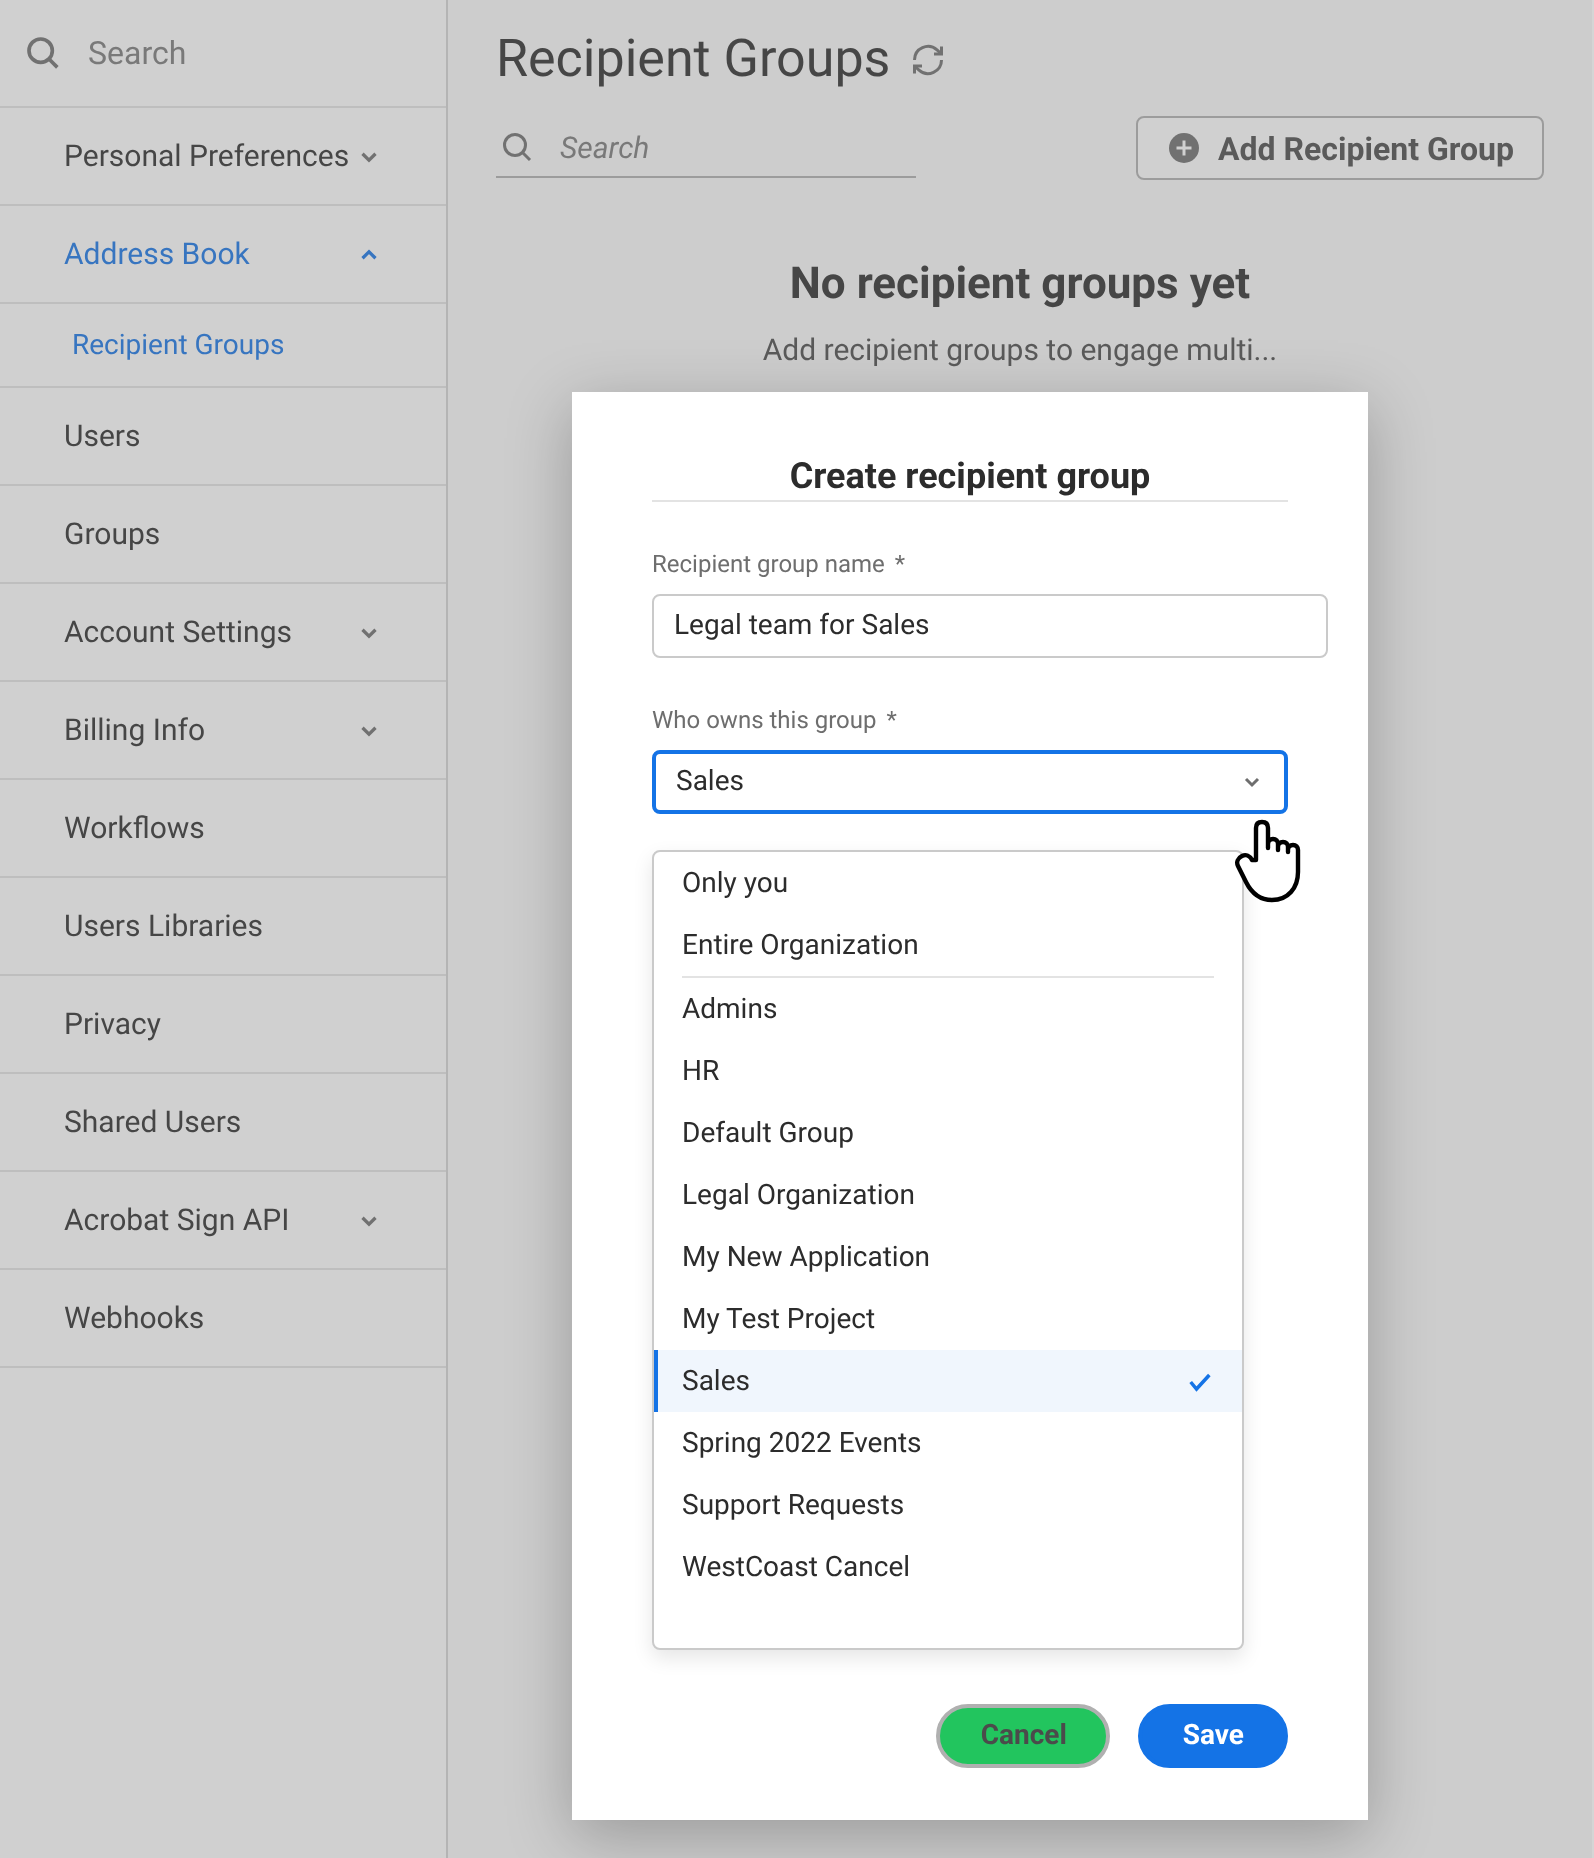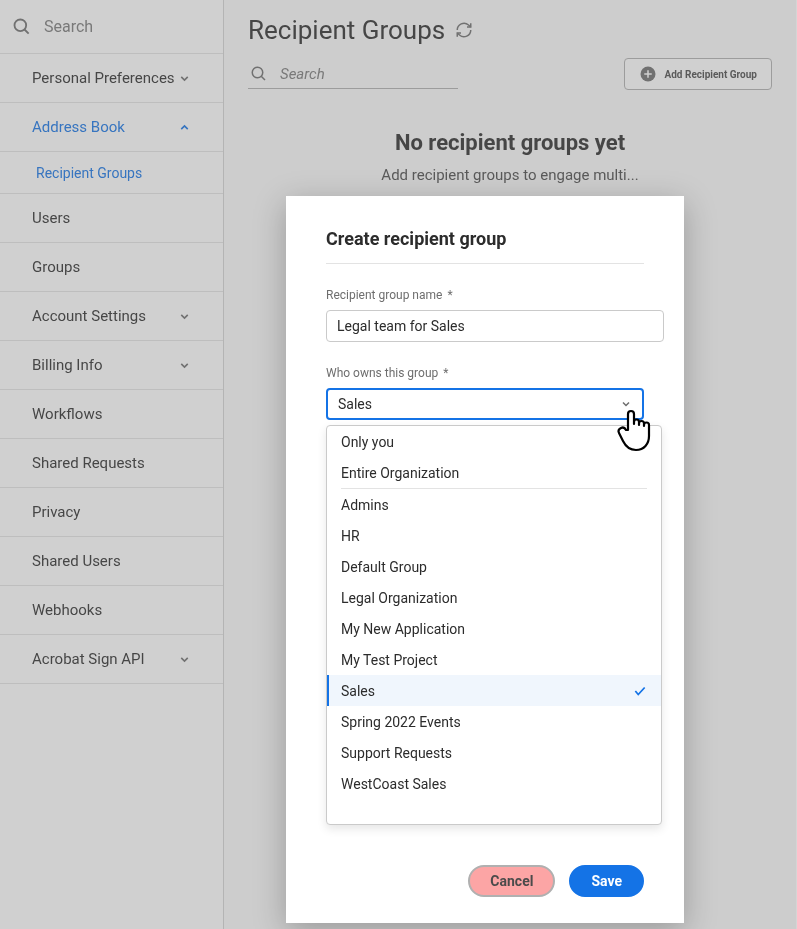--- a/index.html
+++ b/index.html
@@ -15,43 +15,43 @@
   .nav-item.active { color: #1473e6; }
   .nav-sub { display: flex; align-items: center; height: 42px; padding: 0 36px; font-size: 14px; color: #1473e6; border-bottom: 1px solid #e3e3e3; cursor: pointer; }
   .chev { width: 14px; height: 14px; display: inline-flex; align-items: center; justify-content: center; }
   .main { position: absolute; left: 224px; right: 0; top: 0; bottom: 0; background: #fafafa; padding: 0 24px; }
   .page-title { display: flex; align-items: center; gap: 10px; font-size: 26px; font-weight: 400; color: #2c2c2c; padding-top: 10px; }
   .title-row { height: 50px; display: flex; align-items: center; }
   .tool-row { display: flex; align-items: center; justify-content: space-between; margin-top: 8px; }
   .tool-search { display: flex; align-items: center; gap: 10px; border-bottom: 1px solid #b0b0b0; padding: 4px 2px; width: 210px; }
   .tool-search input { border: none; outline: none; background: transparent; font-size: 15px; font-style: italic; width: 100%; }
   .tool-search input::placeholder { color: #7a7a7a; font-style: italic; }
-  .add-btn { display: flex; align-items: center; gap: 8px; border: 1px solid #b0b0b0; background: #fff; border-radius: 4px; height: 32px; padding: 0 14px; font-size: 10px; font-weight: 700; color: #4b4b4b; cursor: pointer; }
+  .add-btn { display: flex; align-items: center; gap: 8px; border: 1px solid #b0b0b0; background: #fff; border-radius: 4px; height: 32px; padding: 0 14px; font-size: 16px; font-weight: 700; color: #4b4b4b; cursor: pointer; }
   .empty-state { text-align: center; margin-top: 40px; }
   .empty-state h2 { font-size: 22px; font-weight: 700; color: #2c2c2c; margin: 0 0 6px; }
   .empty-state p { font-size: 15px; color: #4b4b4b; margin: 11px; }
   .modal { position: absolute; left: 286px; top: 196px; width: 398px; background: #fff; z-index: 10; padding: 32px 40px 26px; box-shadow: 0 8px 30px rgba(0,0,0,0.25); }
-  .modal-title { font-size: 18px; font-weight: 700; color: #2c2c2c; padding-bottom: 14px; border-bottom: 1px solid #e3e3e3; margin: 0; }
+  .modal-title { font-size: 18px; font-weight: 700; color: #2c2c2c; padding-bottom: 1px; border-bottom: 1px solid #e3e3e3; margin: 0; text-align: center; }
   .form-group { margin-top: 24px; }
   .form-label { font-size: 12px; color: #6e6e6e; margin-bottom: 8px; display: block; }
   .form-label .req { color: #6e6e6e; margin-left: 2px; }
   .text-input { width: 338px; height: 32px; border: 1px solid #cacaca; border-radius: 4px; padding: 0 10px; font-size: 14px; color: #2c2c2c; outline: none; }
   .select-box { width: 318px; height: 32px; border: 2px solid #1473e6; border-radius: 4px; padding: 0 10px; font-size: 14px; color: #2c2c2c; display: flex; align-items: center; justify-content: space-between; cursor: pointer; background: #fff; }
   .cursor-hand { position: absolute; left: 614px; top: 408px; z-index: 30; pointer-events: none; }
-  .dropdown { position: absolute; left: 326px; top: 425px; width: 336px; height: 400px; background: #fff; border: 1px solid #cacaca; border-radius: 4px; z-index: 20; overflow-y: auto; box-shadow: 0 4px 10px rgba(0,0,0,0.1); }
+  .dropdown { position: absolute; left: 326px; top: 425px; width: 296px; height: 400px; background: #fff; border: 1px solid #cacaca; border-radius: 4px; z-index: 20; overflow-y: auto; box-shadow: 0 4px 10px rgba(0,0,0,0.1); }
   .dropdown::-webkit-scrollbar { width: 8px; }
   .dropdown::-webkit-scrollbar-track { background: #f0f0f0; }
   .dropdown::-webkit-scrollbar-thumb { background: #c0c0c0; border-radius: 4px; }
   .dd-opt { height: 31px; padding: 0 14px; display: flex; align-items: center; justify-content: space-between; font-size: 14px; color: #2c2c2c; cursor: pointer; }
   .dd-opt.selected { background: #f0f6fd; border-left: 2px solid #1473e6; padding-left: 12px; }
   .dd-divider { border-top: 1px solid #e3e3e3; margin: 0 14px; }
   .check { color: #1473e6; font-weight: bold; }
   .modal-footer { display: flex; justify-content: flex-end; gap: 14px; margin-top: 445px; }
   .btn { height: 32px; padding: 0 20px; border-radius: 16px; font-size: 14px; font-weight: 700; cursor: pointer; display: inline-flex; align-items: center; }
-  .btn-secondary { background: #fca5a5; border: 2px solid #b0b0b0; color: #4b4b4b; }
+  .btn-secondary { background: #22c55e; border: 2px solid #b0b0b0; color: #4b4b4b; }
   .btn-primary { background: #1473e6; border: 2px solid #1473e6; color: #fff; }
   svg { display: block; }
 </style>
 </head>
 <body>
 
 <div class="page-wrap">
 
   <aside class="sidebar">
     <div class="search-row">
@@ -100,38 +100,38 @@
           <span class="chev">
             <svg width="13" height="13" viewBox="0 0 24 24" fill="none" stroke="#6e6e6e" stroke-width="3">
               <polyline points="6 9 12 15 18 9" transform=""></polyline>
             </svg>
           </span>
         </div>
         <div class="nav-item">
           <span>Workflows</span>
         </div>
         <div class="nav-item">
-          <span>Shared Requests</span>
+          <span>Users Libraries</span>
         </div>
         <div class="nav-item">
           <span>Privacy</span>
         </div>
         <div class="nav-item">
           <span>Shared Users</span>
         </div>
         <div class="nav-item">
+          <span>Acrobat Sign API</span>
+          <span class="chev">
+            <svg width="13" height="13" viewBox="0 0 24 24" fill="none" stroke="#6e6e6e" stroke-width="3">
+              <polyline points="6 9 12 15 18 9" transform=""></polyline>
+            </svg>
+          </span>
+        </div>
+        <div class="nav-item">
           <span>Webhooks</span>
-        </div>
-        <div class="nav-item">
-          <span>Acrobat Sign API</span>
-          <span class="chev">
-            <svg width="13" height="13" viewBox="0 0 24 24" fill="none" stroke="#6e6e6e" stroke-width="3">
-              <polyline points="6 9 12 15 18 9" transform=""></polyline>
-            </svg>
-          </span>
         </div>
       </div>
   </aside>
 
   <main class="main">
     <div class="title-row">
       <h1 class="page-title">
         <span>Recipient Groups</span>
         <span>
           <svg width="18" height="18" viewBox="0 0 24 24" fill="none" stroke="#6e6e6e" stroke-width="2">
@@ -233,21 +233,21 @@
           </svg>
         </span>
       </div>
       <div class="dd-opt">
         <span>Spring 2022 Events</span>
       </div>
       <div class="dd-opt">
         <span>Support Requests</span>
       </div>
       <div class="dd-opt">
-        <span>WestCoast Sales</span>
+        <span>WestCoast Cancel</span>
       </div>
     </div>
 
   <div class="cursor-hand">
     <svg width="40" height="46" viewBox="0 0 40 46">
       <path d="M14 22 L14 6 C14 4 15 3 17 3 C19 3 20 4 20 6 L20 16 L20 14 C20 12.5 21 11.5 22.5 11.5 C24 11.5 25 12.5 25 14 L25 17 L25 15.5 C25 14 26 13 27.5 13 C29 13 30 14 30 15.5 L30 18 L30 17 C30 15.5 31 14.5 32.5 14.5 C34 14.5 35 15.5 35 17 L35 28 C35 36 30 42 22 42 C16 42 12 39 9 33 L5 25 C4 23 5 21 7 20 C9 19 11 20 12 22 Z" fill="#fff" stroke="#000" stroke-width="2.2" stroke-linejoin="round"></path>
     </svg>
   </div>
 </div>
 

